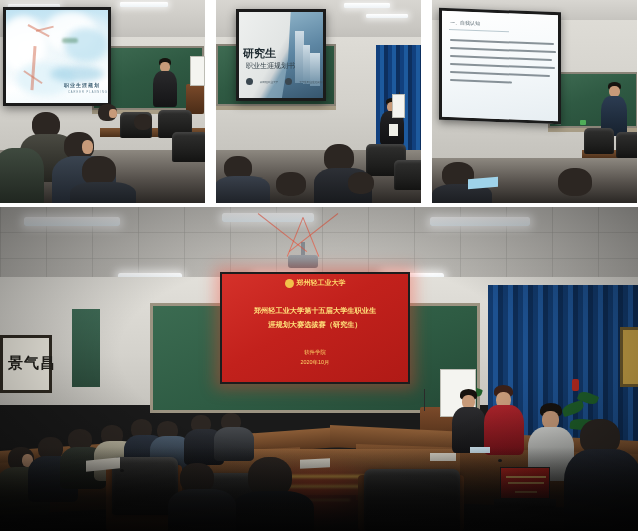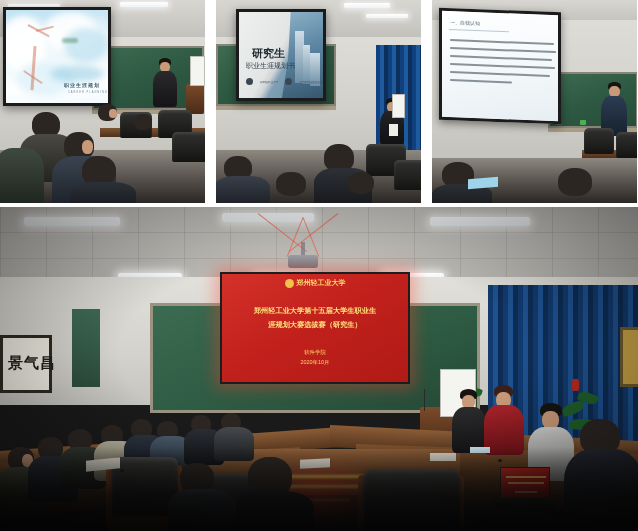--- a/index.html
+++ b/index.html
@@ -217,21 +217,21 @@
         <div class="board-ledge" style="left:0;top:106px;width:120px;"></div>
         <div style="position:absolute;right:0;top:22%;width:22%;height:58%;background:repeating-linear-gradient(90deg,#11407e 0 4px,#1d5a9e 4px 8px,#0d2f5e 8px 12px);"></div>
 
         <div class="screen" style="left:20px;top:9px;width:90px;height:92px;">
           <div class="slide-city">
             <div class="city-wedge">
               <div class="tower" style="left:36%;top:22%;width:9px;height:60%;"></div>
               <div class="tower" style="left:54%;top:38%;width:7px;height:46%;"></div>
               <div class="tower" style="left:70%;top:48%;width:10px;height:38%;"></div>
             </div>
-            <div class="slide2-title" style="left:13px;top:34px;font-size:11px;">研究生</div>
+            <div class="slide2-title" style="left:4px;top:34px;font-size:11px;">研究生</div>
             <div class="slide2-sub" style="left:7px;top:49px;font-size:7px;">职业生涯规划书</div>
             <div class="slide2-logos" style="left:7px;top:66px;">
               <span class="logo-dot"></span>
               <span class="logo-cap">郑州轻工业大学</span>
               <span class="logo-dot"></span>
               <span class="logo-cap">大学生职业生涯规划</span>
             </div>
           </div>
         </div>
 

